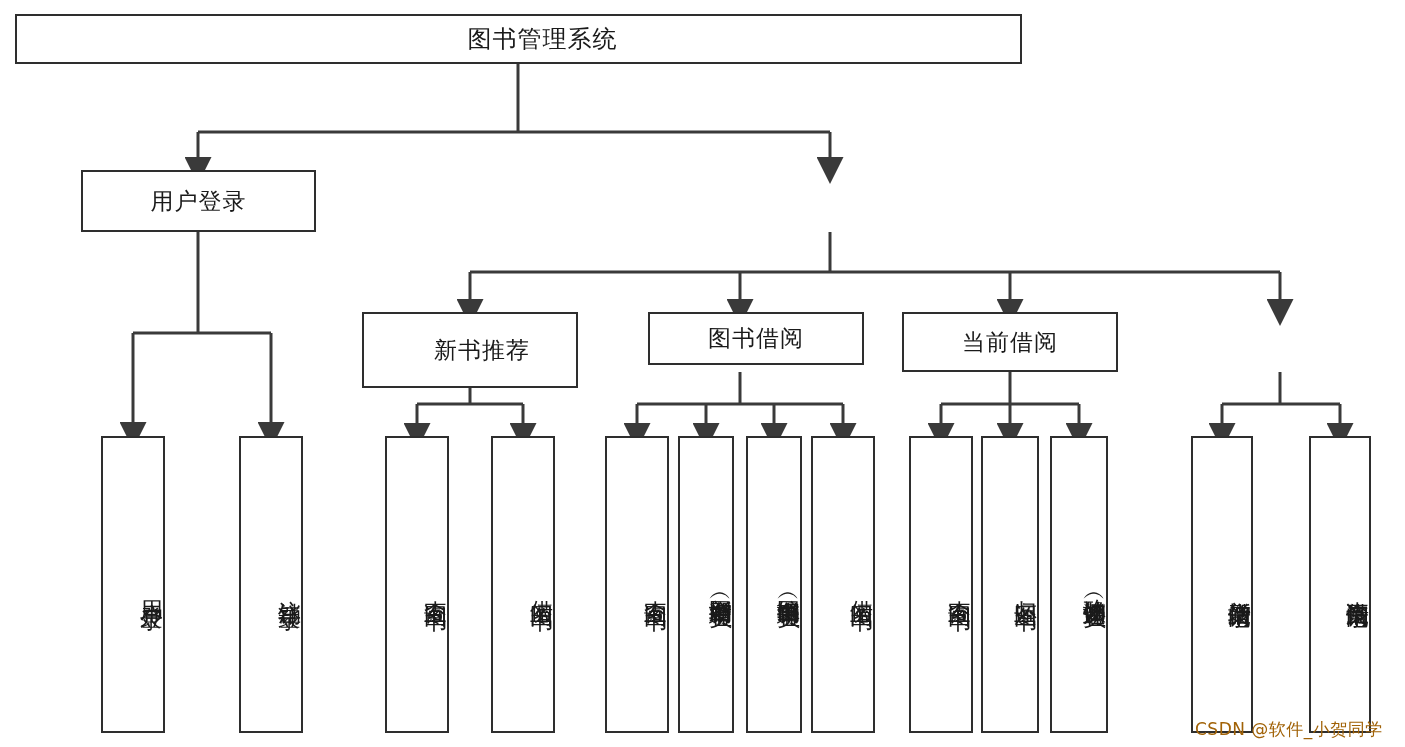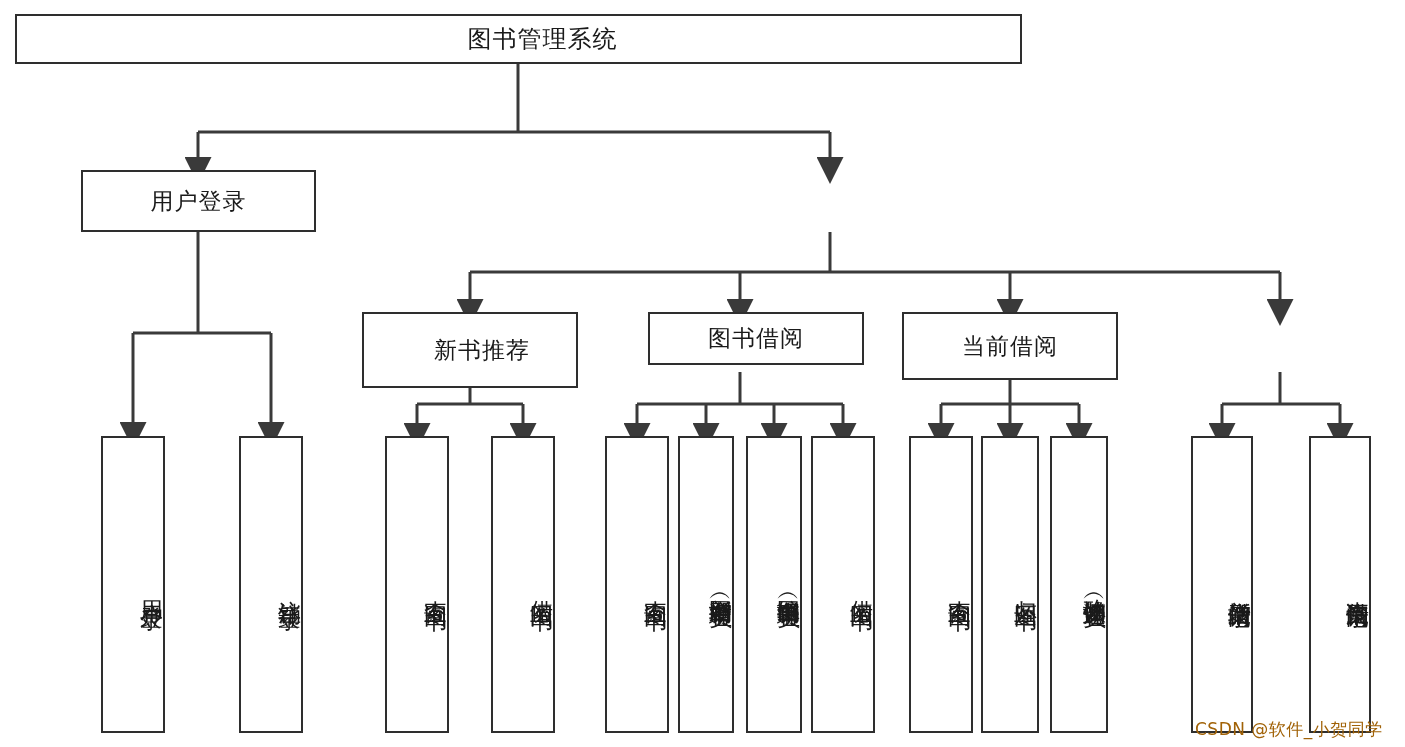--- a/index.html
+++ b/index.html
@@ -131,21 +131,21 @@
   <div class="node node-h" style="left:81px; top:170px; width:235px; height:62px;">
     <span>用户登录</span>
   </div>
 
   <div class="node node-h" style="left:362px; top:312px; width:216px; height:76px;padding-left:24px;">
     <span>新书推荐</span>
   </div>
   <div class="node node-h" style="left:632px; top:312px; width:216px; height:53px;margin-left:16px;">
     <span>图书借阅</span>
   </div>
-  <div class="node node-h" style="left:902px; top:312px; width:216px; height:68px;">
+  <div class="node node-h" style="left:902px; top:312px; width:216px; height:60px;">
     <span>当前借阅</span>
   </div>
 
   <div class="node node-v" style="left:101px; top:436px; width:64px; height:297px;">
     <span>用户登录</span>
   </div>
   <div class="node node-v" style="left:239px; top:436px; width:64px; height:297px;">
     <span>注销登录</span>
   </div>
 

